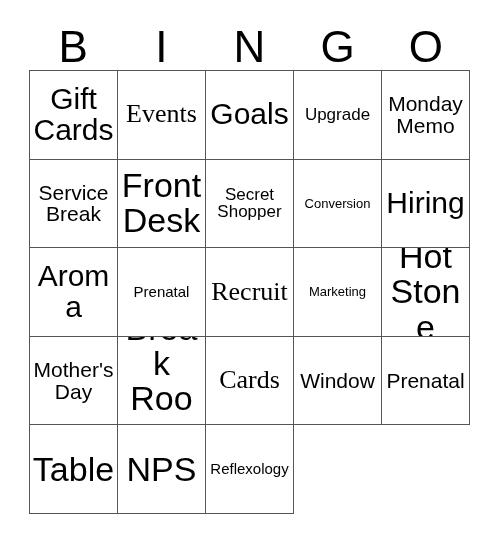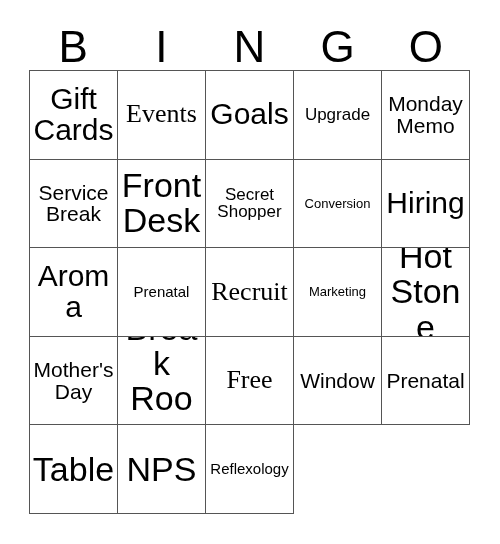--- a/index.html
+++ b/index.html
@@ -153,21 +153,21 @@
         <span class="cell-text">Hot Stone</span>
       </div>
 
     <div class="cell s-md">
         <span class="cell-text">Mother's Day</span>
       </div>
     <div class="cell s-xxl">
         <span class="cell-text">Break Room</span>
       </div>
     <div class="cell s-lg">
-        <span class="cell-text">Free</span>
+        <span class="cell-text">Cards</span>
       </div>
 
     <div class="cell s-md">
         <span class="cell-text">Window</span>
       </div>
     <div class="cell s-md">
         <span class="cell-text">Prenatal</span>
       </div>
     <div class="cell s-xxl">
         <span class="cell-text">Table</span>

